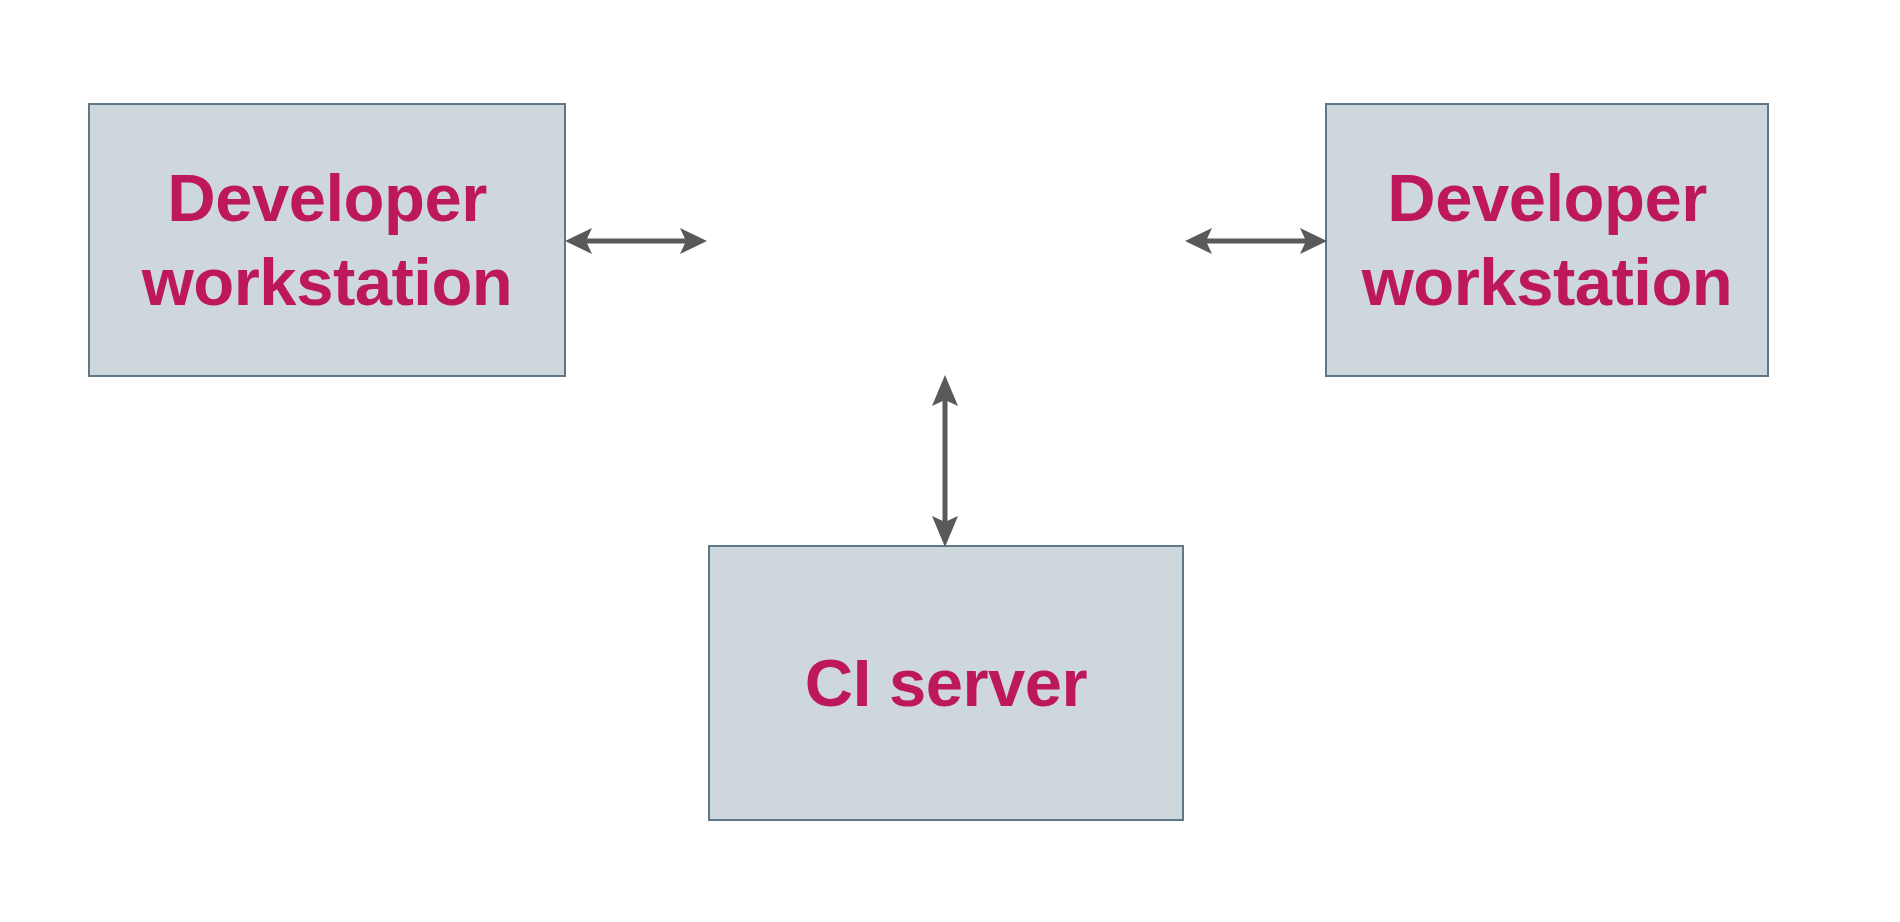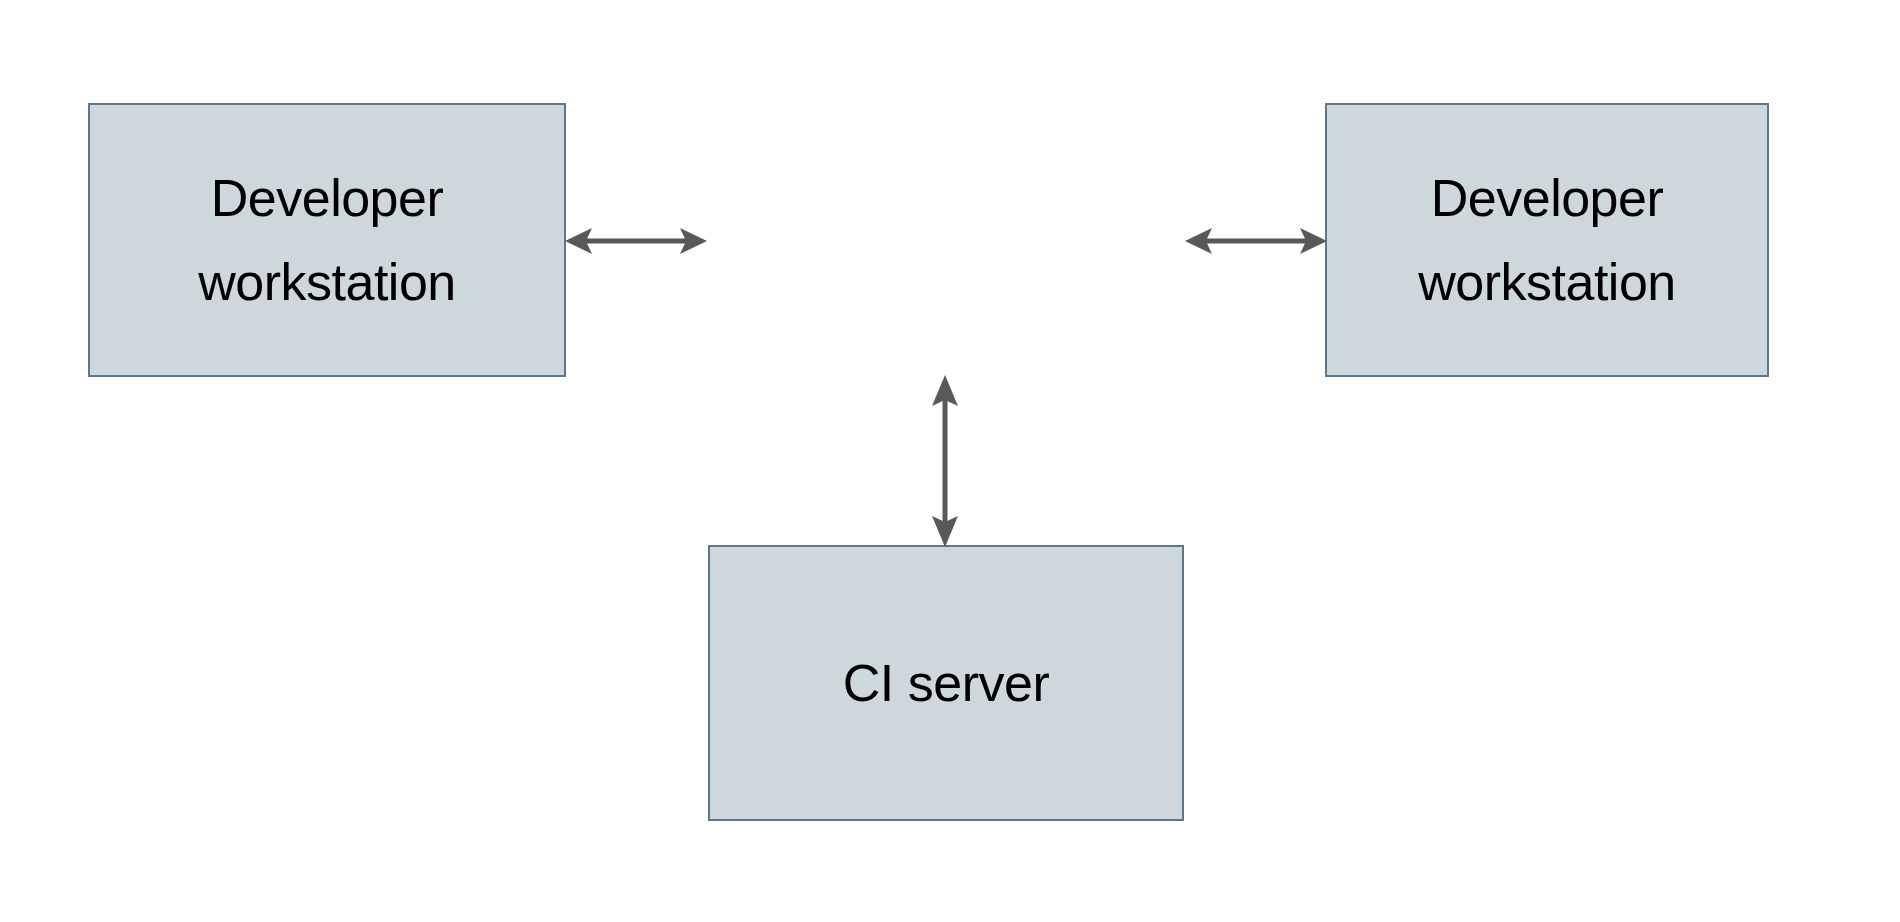--- a/index.html
+++ b/index.html
@@ -20,24 +20,24 @@
     box-sizing: border-box;
     background: #ced7db;
     border: 2px solid #5f7889;
     display: flex;
     align-items: center;
     justify-content: center;
     text-align: center;
   }
   .node-label {
     font-family: "Liberation Sans", sans-serif;
-    font-size: 52px;
+    font-size: 67px;
     line-height: 84px;
-    color: #000000;
-    font-weight: 400;
+    color: #be185d;
+    font-weight: 700;
     letter-spacing: -0.5px;
     white-space: pre-line;
     padding: 0 6px;
   }
   #node-dev-left  { left: 88px;  top: 103px; width: 478px; height: 274px; }
   #node-cache     { left: 708px; top: 103px; width: 476px; height: 274px; }
   #node-dev-right { left: 1325px;top: 103px; width: 444px; height: 274px; }
   #node-ci        { left: 708px; top: 545px; width: 476px; height: 276px; text-align: right; }
 
   .connector { position: absolute; overflow: visible; }

